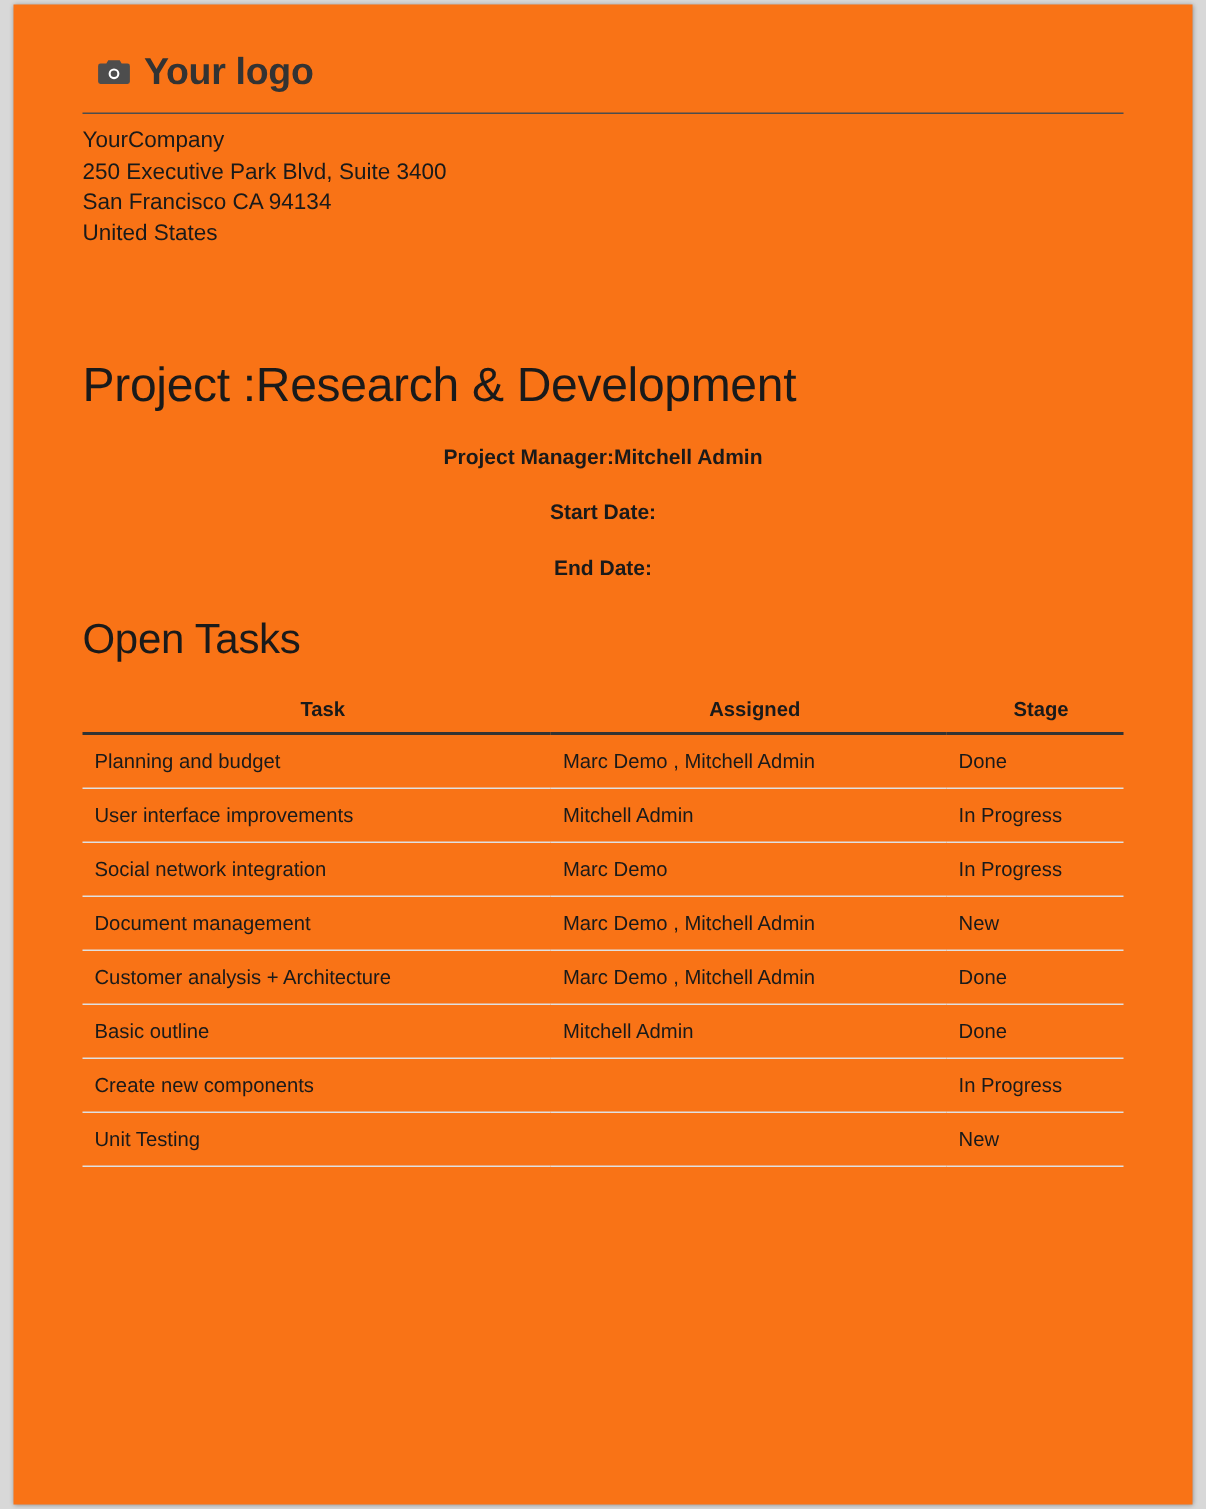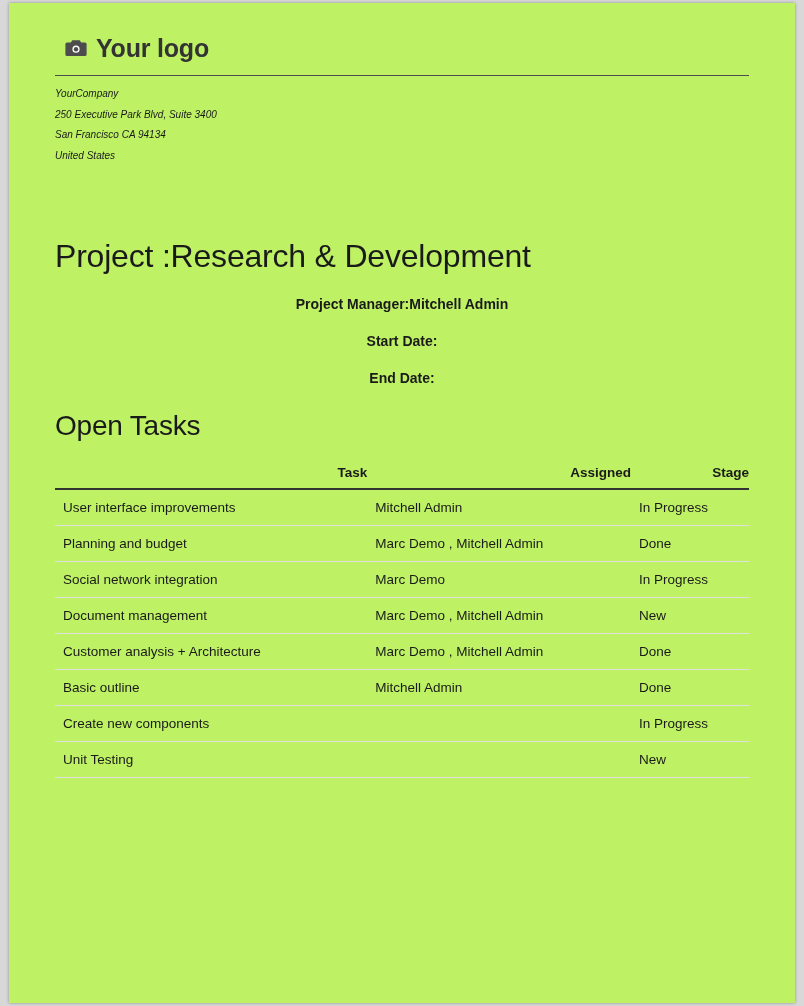--- a/index.html
+++ b/index.html
@@ -11,21 +11,21 @@
     font-family: "Liberation Sans", sans-serif;
     width: 804px;
     height: 1006px;
     overflow: hidden;
   }
   .page {
     position: relative;
     width: 786px;
     height: 1000px;
     margin: 3px auto 0 auto;
-    background: #bef264;
+    background: #f97316;
     box-shadow: 0 0 3px rgba(0,0,0,0.35);
     box-sizing: border-box;
     padding: 0 32px;
   }
   .content {
     padding: 0 14px;
   }
 
   
   .logo-row {
@@ -51,23 +51,22 @@
   }
   .header-rule {
     border-bottom: 1px solid #4d4d4d;
     margin: 6px 0 0 0;
   }
 
   
   .company-block {
     margin-top: 8px;
     line-height: 20.5px;
-    font-size: 10px;
-    color: #1a1a1a;
-    font-style: italic;
+    font-size: 15px;
+    color: #1a1a1a;
   }
 
   
   .project-title {
     margin-top: 72px;
     font-size: 32px;
     font-weight: normal;
     color: #1a1a1a;
     letter-spacing: -0.2px;
   }
@@ -88,21 +87,21 @@
     letter-spacing: -0.2px;
   }
 
   table.tasks {
     width: 100%;
     border-collapse: collapse;
     margin-top: 16px;
     table-layout: fixed;
   }
   table.tasks th {
-    text-align: right;
+    text-align: center;
     font-size: 13.5px;
     font-weight: bold;
     color: #1a1a1a;
     padding: 0 0 8px 8px;
     border-bottom: 2px solid #333333;
   }
   table.tasks td {
     font-size: 13.5px;
     color: #1a1a1a;
     padding: 10px 0 10px 8px;
@@ -154,30 +153,30 @@
       </colgroup>
       <thead>
         <tr>
           <th>Task</th>
           <th>Assigned</th>
           <th>Stage</th>
         </tr>
       </thead>
       <tbody>
         <tr>
+          <td>Planning and budget</td>
+          <td>Marc Demo , Mitchell Admin</td>
+          <td>Done</td>
+        </tr>
+        <tr>
           <td>User interface improvements</td>
           <td>Mitchell Admin</td>
           <td>In Progress</td>
         </tr>
         <tr>
-          <td>Planning and budget</td>
-          <td>Marc Demo , Mitchell Admin</td>
-          <td>Done</td>
-        </tr>
-        <tr>
           <td>Social network integration</td>
           <td>Marc Demo</td>
           <td>In Progress</td>
         </tr>
         <tr>
           <td>Document management</td>
           <td>Marc Demo , Mitchell Admin</td>
           <td>New</td>
         </tr>
         <tr>

